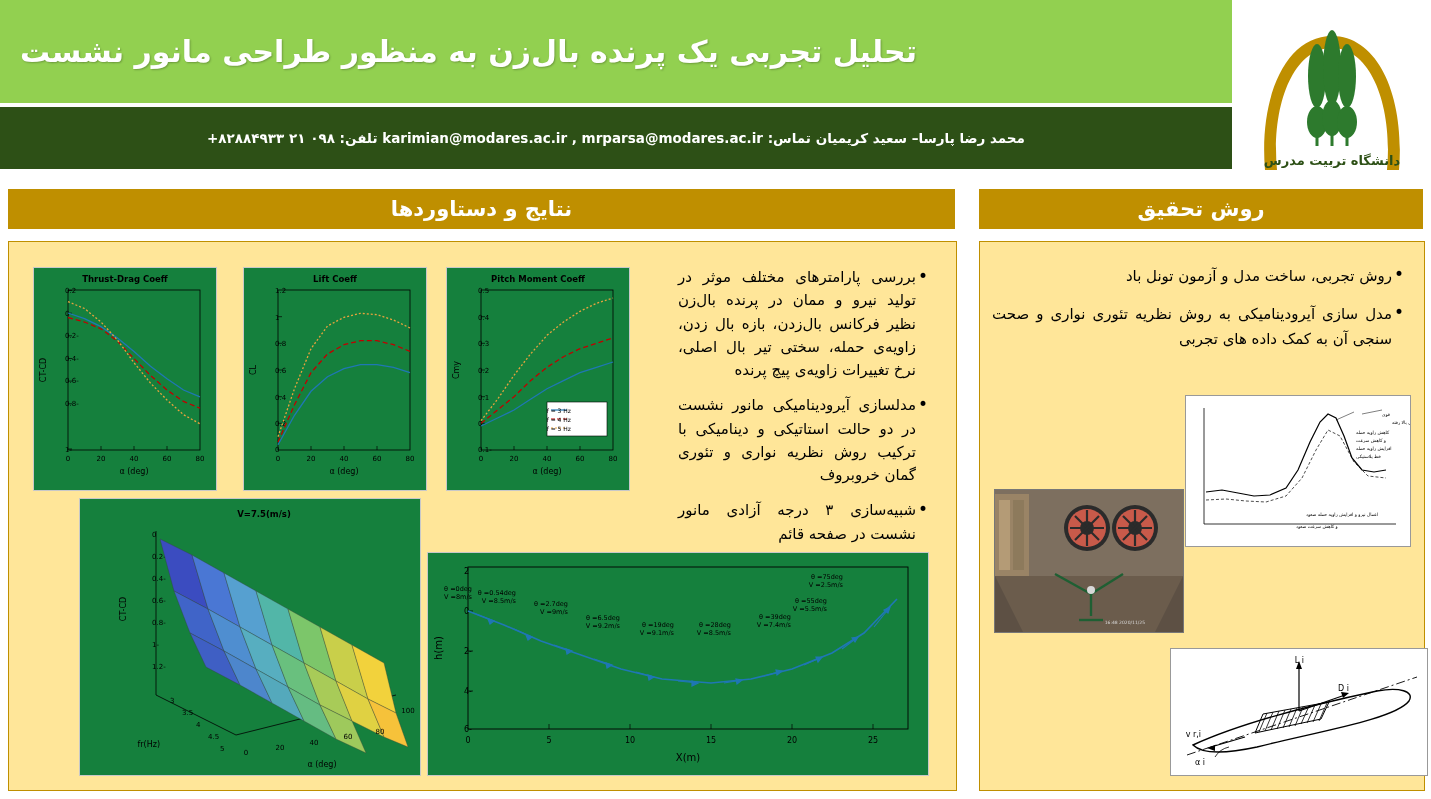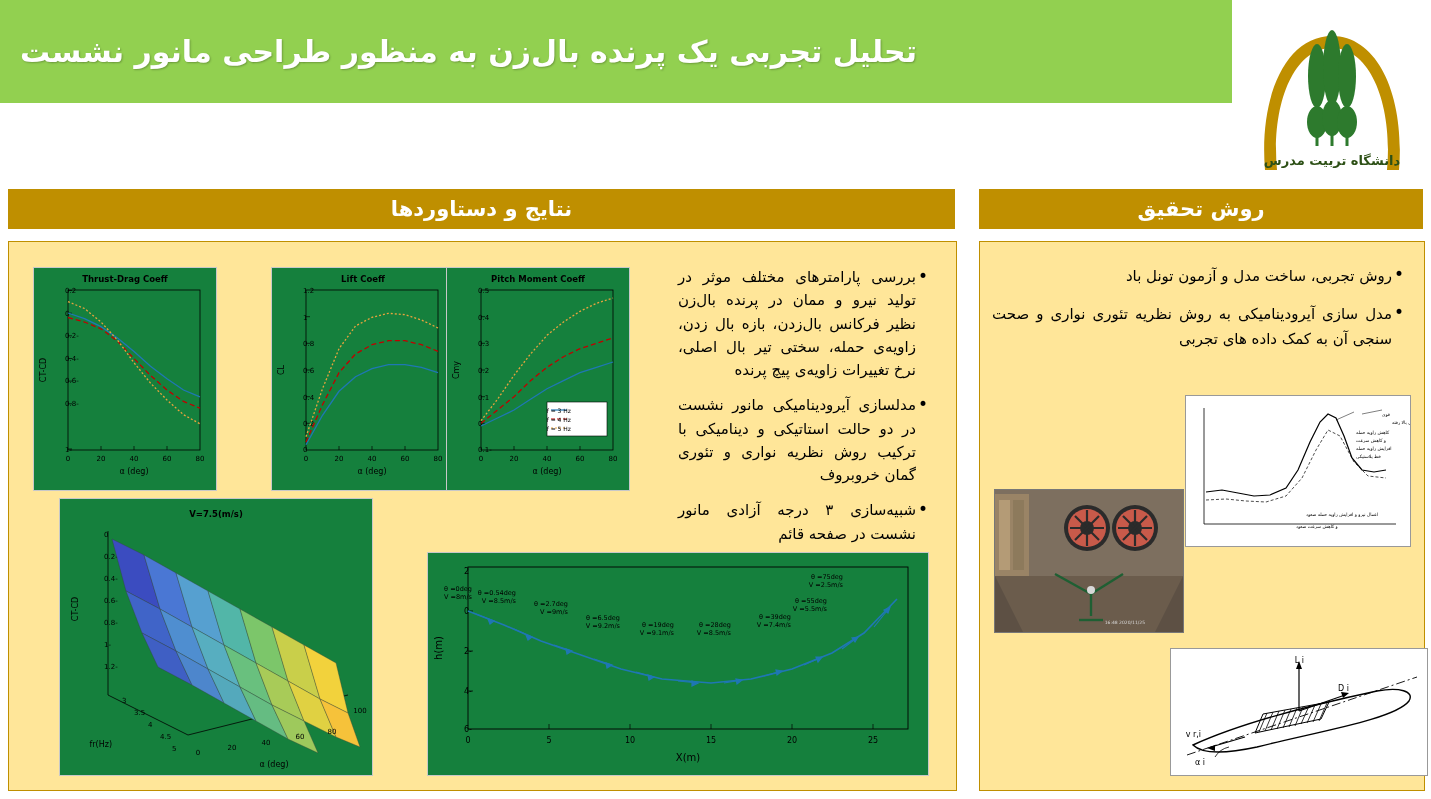--- a/index.html
+++ b/index.html
@@ -74,20 +74,29 @@
 </style>
 </head>
 <body>
 
 <div class="header-wrap">
 
   <div class="title-band">
     <div class="title">تحلیل تجربی یک پرنده بال‌زن به منظور طراحی مانور نشست</div>
   </div>
 
+  <div class="authors-band">
+    <div class="authors-line">
+      <span>محمد رضا پارسا– سعید کریمیان</span>
+      <span>تماس:</span>
+      <span class="email">karimian@modares.ac.ir , mrparsa@modares.ac.ir</span>
+      <span>تلفن:</span>
+      <span>۰۹۸ ۲۱ ۸۲۸۸۴۹۳۳+</span>
+    </div>
+  </div>
 
   <div class="logo-box">
     <svg class="logo-svg" width="190" height="176" viewBox="0 0 190 176">
 
       <path d="M28 168 C22 96 48 34 95 34 C142 34 168 96 162 168 L150 168 C156 104 134 46 95 46 C56 46 34 104 40 168 Z" fill="#bf8f00"></path>
 
       <g fill="#2d7a2d">
         <ellipse cx="80" cy="74" rx="9" ry="32"></ellipse>
         <ellipse cx="95" cy="66" rx="9" ry="38"></ellipse>
         <ellipse cx="110" cy="74" rx="9" ry="32"></ellipse>
@@ -168,21 +177,21 @@
       </g>
       <text x="100" y="206" text-anchor="middle" font-size="8">α (deg)</text>
       <text x="12" y="102" text-anchor="middle" font-size="8" transform="rotate(-90 12 102)">CT-CD</text>
 
       <polyline fill="none" stroke="#1f77b4" stroke-width="1.3" points="34,45 50.5,50.7 67,58.6 83.5,70 100,83.6 116.5,98.3 133,110.7 149.5,122 166,128.8"></polyline>
       <polyline fill="none" stroke="#c00000" stroke-width="1.3" stroke-dasharray="5,3" points="34,49.5 50.5,54 67,60.8 83.5,73.2 100,90.5 116.5,107.5 133,122 149.5,133.4 166,140.2"></polyline>
       <polyline fill="none" stroke="#e8a33d" stroke-width="1.3" stroke-dasharray="2,2" points="34,33.7 50.5,40.5 67,54 83.5,72.1 100,94.7 116.5,115.1 133,132 149.5,146.7 166,155.8"></polyline>
     </svg>
   </div>
 
-  <div class="figbox" style="left:234px;top:25px;width:182px;height:222px;margin-left:28px;">
+  <div class="figbox" style="left:234px;top:25px;width:182px;height:222px;">
     <svg width="182" height="222" viewBox="0 0 182 222">
       <text x="91" y="14" text-anchor="middle" font-size="8.5" font-weight="bold">Lift Coeff</text>
       <rect x="34" y="22" width="132" height="160" fill="none" stroke="#000" stroke-width="0.8"></rect>
       <g font-size="7" text-anchor="end" fill="#000">
         <text x="31" y="25">1.2</text>
           <text x="31" y="51.6">1</text>
         <text x="31" y="78.3">0.8</text>
           <text x="31" y="105">0.6</text>
         <text x="31" y="131.6">0.4</text>
           <text x="31" y="158.3">0.2</text>
@@ -258,21 +267,21 @@
         <line x1="104" y1="142" x2="120" y2="142" stroke="#1f77b4" stroke-width="1.2"></line>
         <text x="124" y="144.5" font-size="6">f = 3 Hz</text>
         <line x1="104" y1="151" x2="120" y2="151" stroke="#c00000" stroke-width="1.2" stroke-dasharray="4,2"></line>
         <text x="124" y="153.5" font-size="6">f = 4 Hz</text>
         <line x1="104" y1="160" x2="120" y2="160" stroke="#e8a33d" stroke-width="1.2" stroke-dasharray="2,2"></line>
         <text x="124" y="162.5" font-size="6">f = 5 Hz</text>
       </g>
     </svg>
   </div>
 
-  <div class="figbox" style="left:50px;top:256px;width:312px;height:276px;">
+  <div class="figbox" style="left:70px;top:256px;width:312px;height:276px;padding-left:28px;">
     <svg width="312" height="276" viewBox="0 0 312 276">
       <text x="156" y="18" text-anchor="middle" font-size="8.5" font-weight="bold">V=7.5(m/s)</text>
 
       <g font-size="7" text-anchor="end" fill="#000">
         <text x="44" y="38">0</text>
           <text x="44" y="60">-0.2</text>
           <text x="44" y="82">-0.4</text>
         <text x="44" y="104">-0.6</text>
           <text x="44" y="126">-0.8</text>
           <text x="44" y="148">-1</text>

